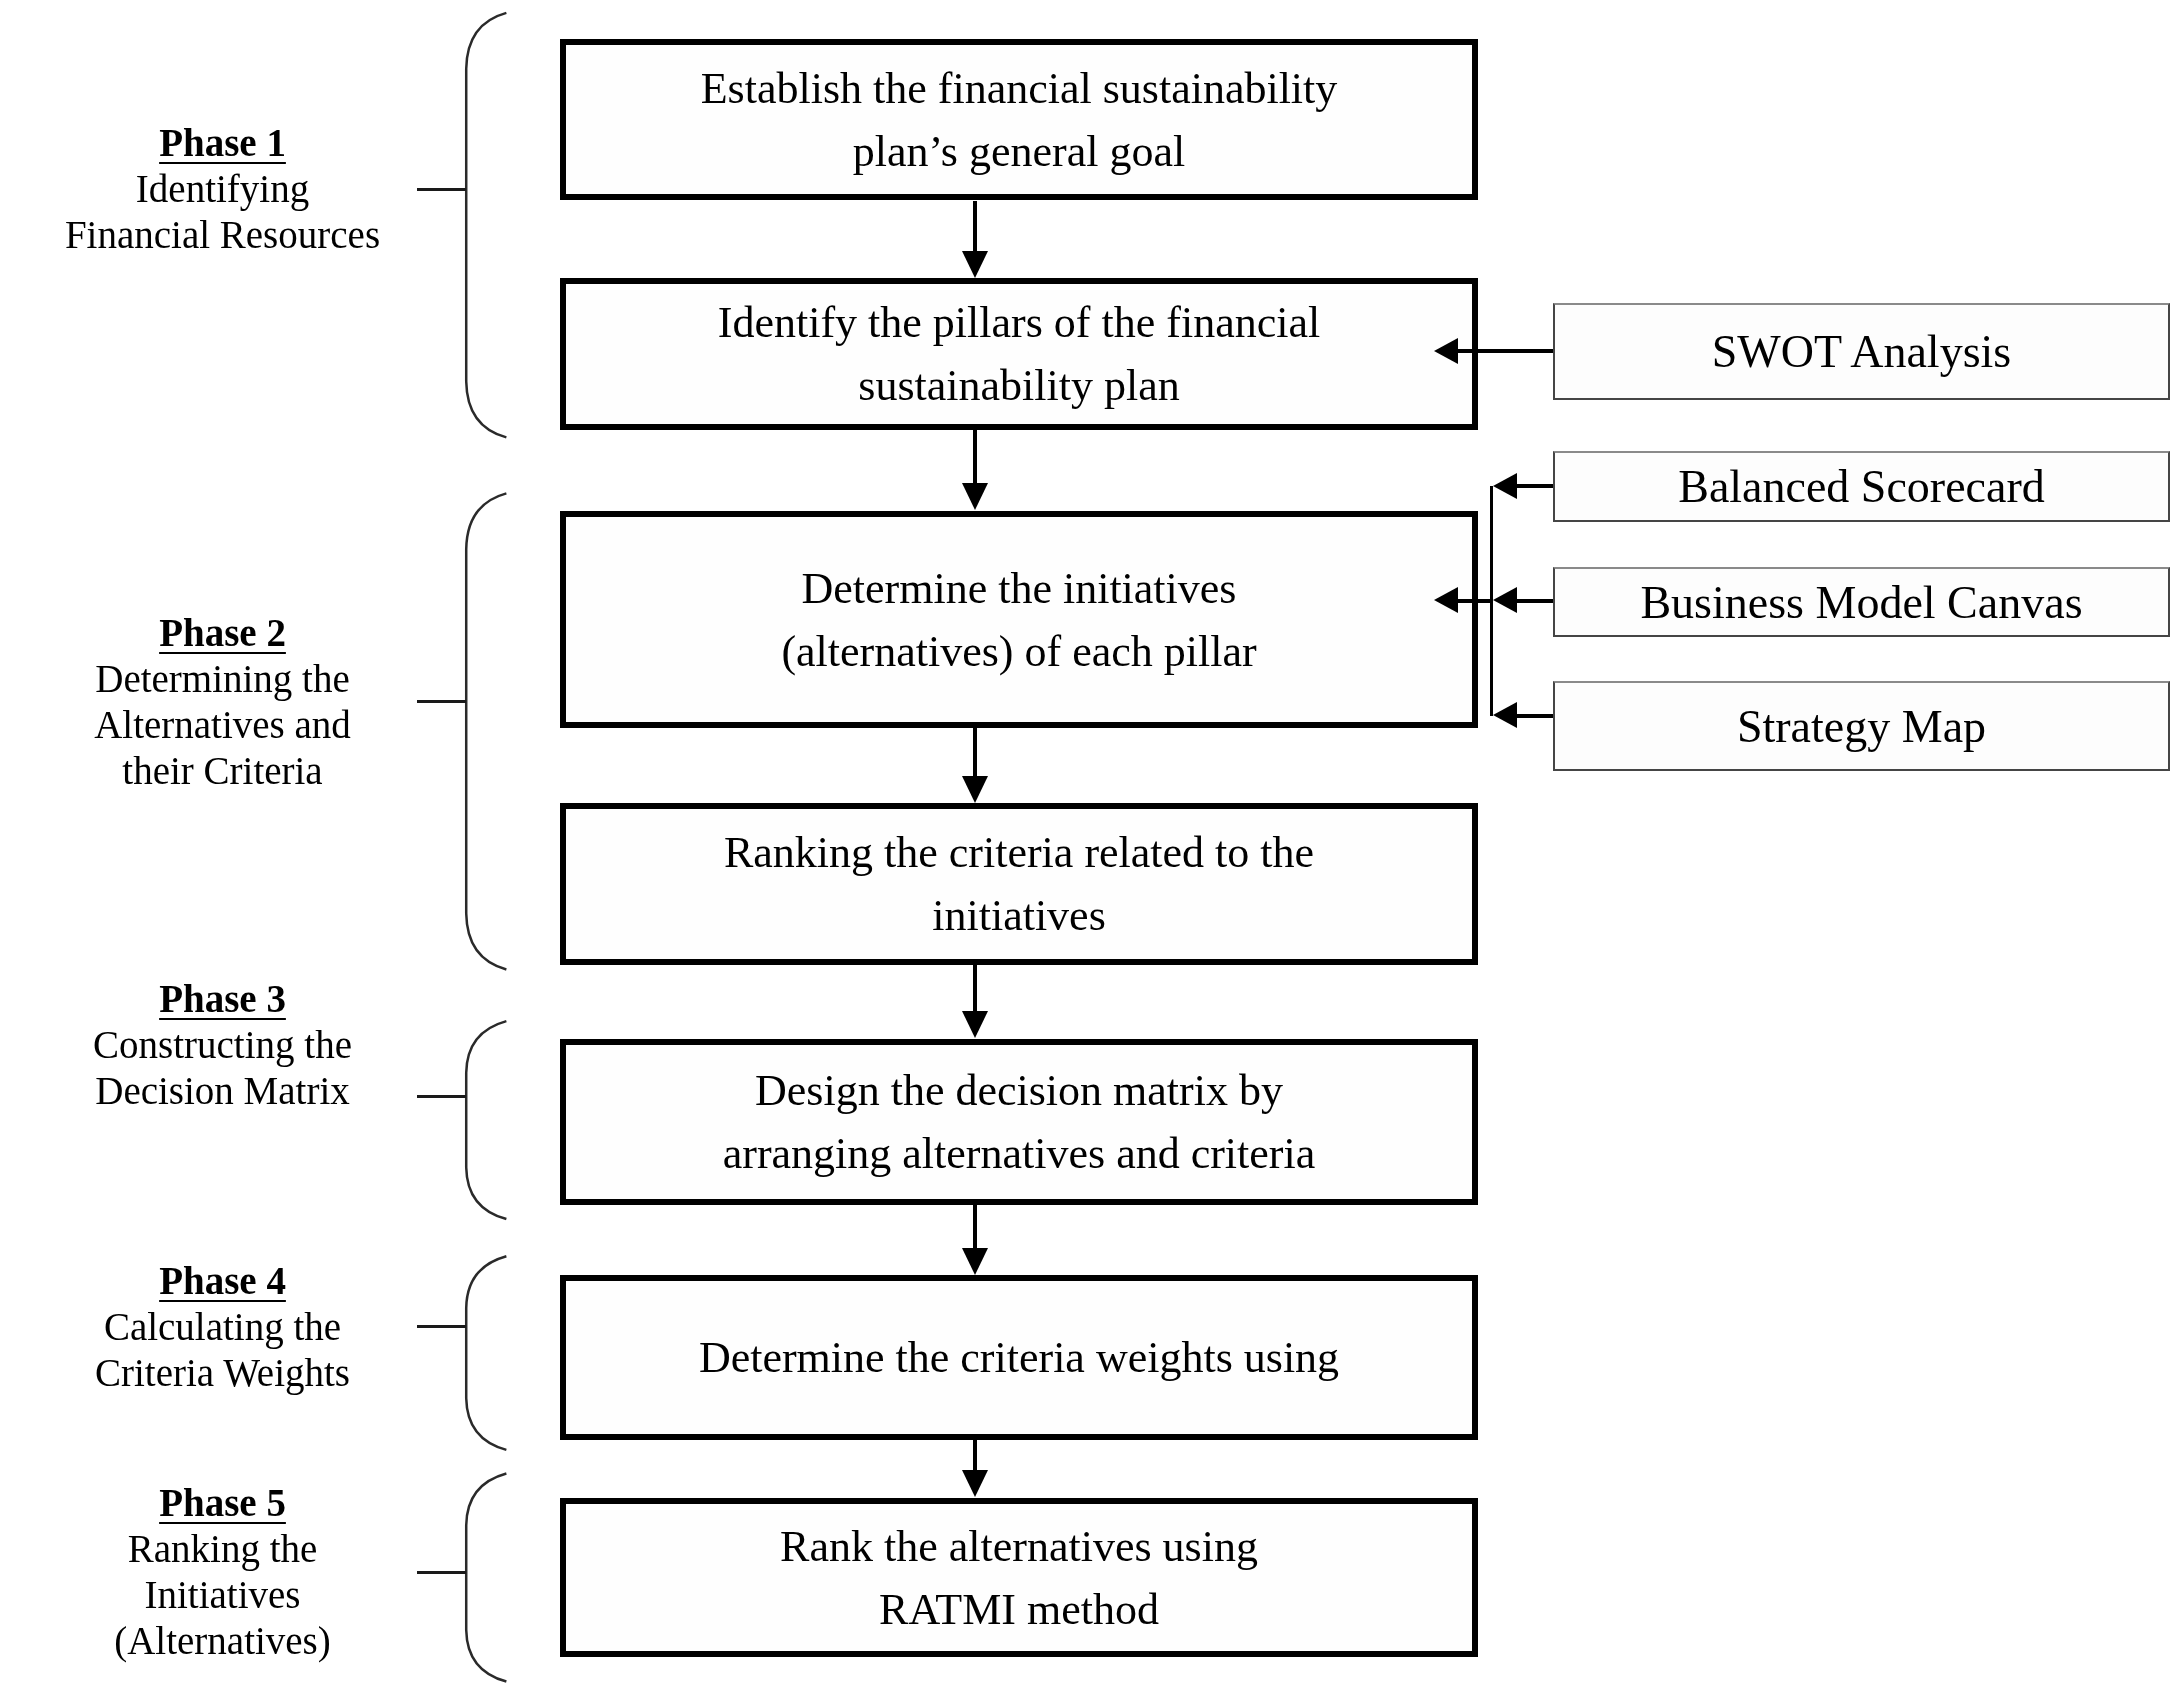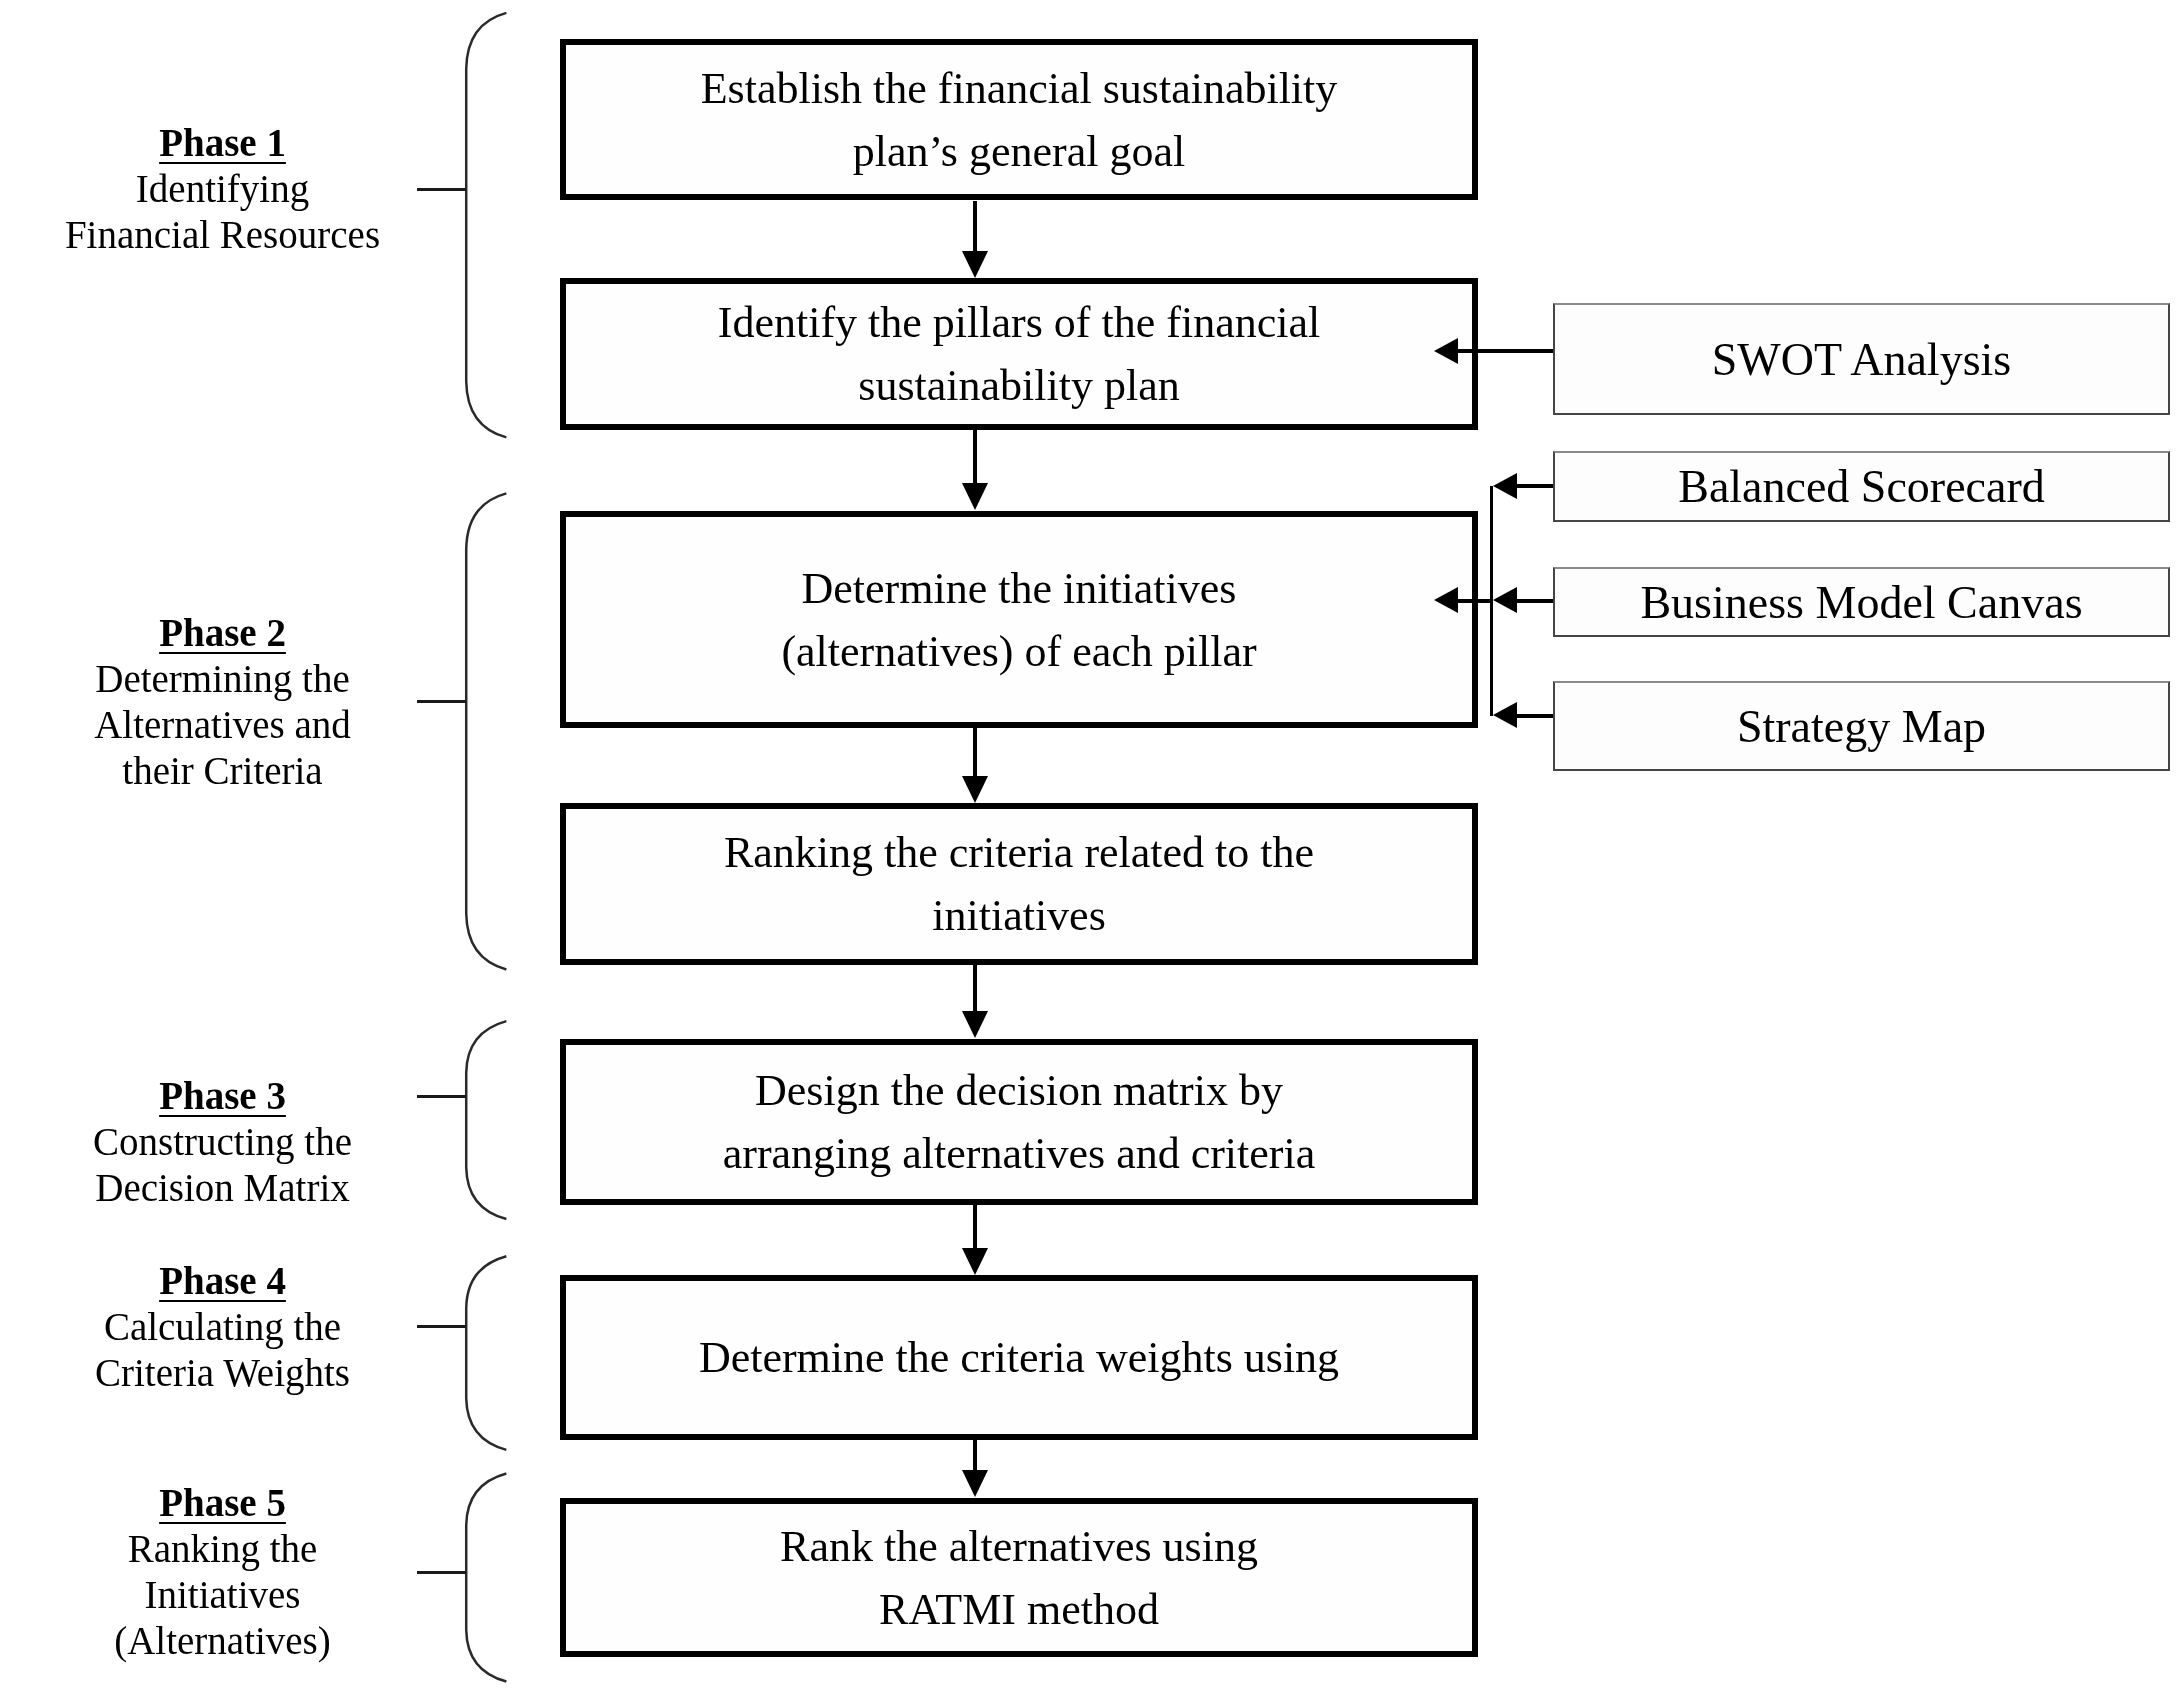--- a/index.html
+++ b/index.html
@@ -92,21 +92,21 @@
     <div class="ptitle">Phase 1</div>
     <div>Identifying</div>
     <div>Financial Resources</div>
   </div>
   <div class="phase" style="top:610px">
     <div class="ptitle">Phase 2</div>
     <div>Determining the</div>
     <div>Alternatives and</div>
     <div>their Criteria</div>
   </div>
-  <div class="phase" style="top:1073px">
+  <div class="phase" style="top:976px">
     <div class="ptitle">Phase 3</div>
     <div>Constructing the</div>
     <div>Decision Matrix</div>
   </div>
   <div class="phase" style="top:1258px">
     <div class="ptitle">Phase 4</div>
     <div>Calculating the</div>
     <div>Criteria Weights</div>
   </div>
   <div class="phase" style="top:1480px">
@@ -161,21 +161,21 @@
 
   <div class="vshaft" style="top:965px;height:47px"></div>
   <div class="head-down" style="top:1011px"></div>
 
   <div class="vshaft" style="top:1205px;height:44px"></div>
   <div class="head-down" style="top:1248px"></div>
 
   <div class="vshaft" style="top:1440px;height:32px"></div>
   <div class="head-down" style="top:1470px"></div>
 
-  <div class="tool" style="top:303px;height:112px">
+  <div class="tool" style="top:303px;height:97px">
     <span>SWOT Analysis</span>
   </div>
   <div class="tool" style="top:451px;height:71px">
     <span>Balanced Scorecard</span>
   </div>
   <div class="tool" style="top:567px;height:70px">
     <span>Business Model Canvas</span>
   </div>
   <div class="tool" style="top:681px;height:90px">
     <span>Strategy Map</span>

